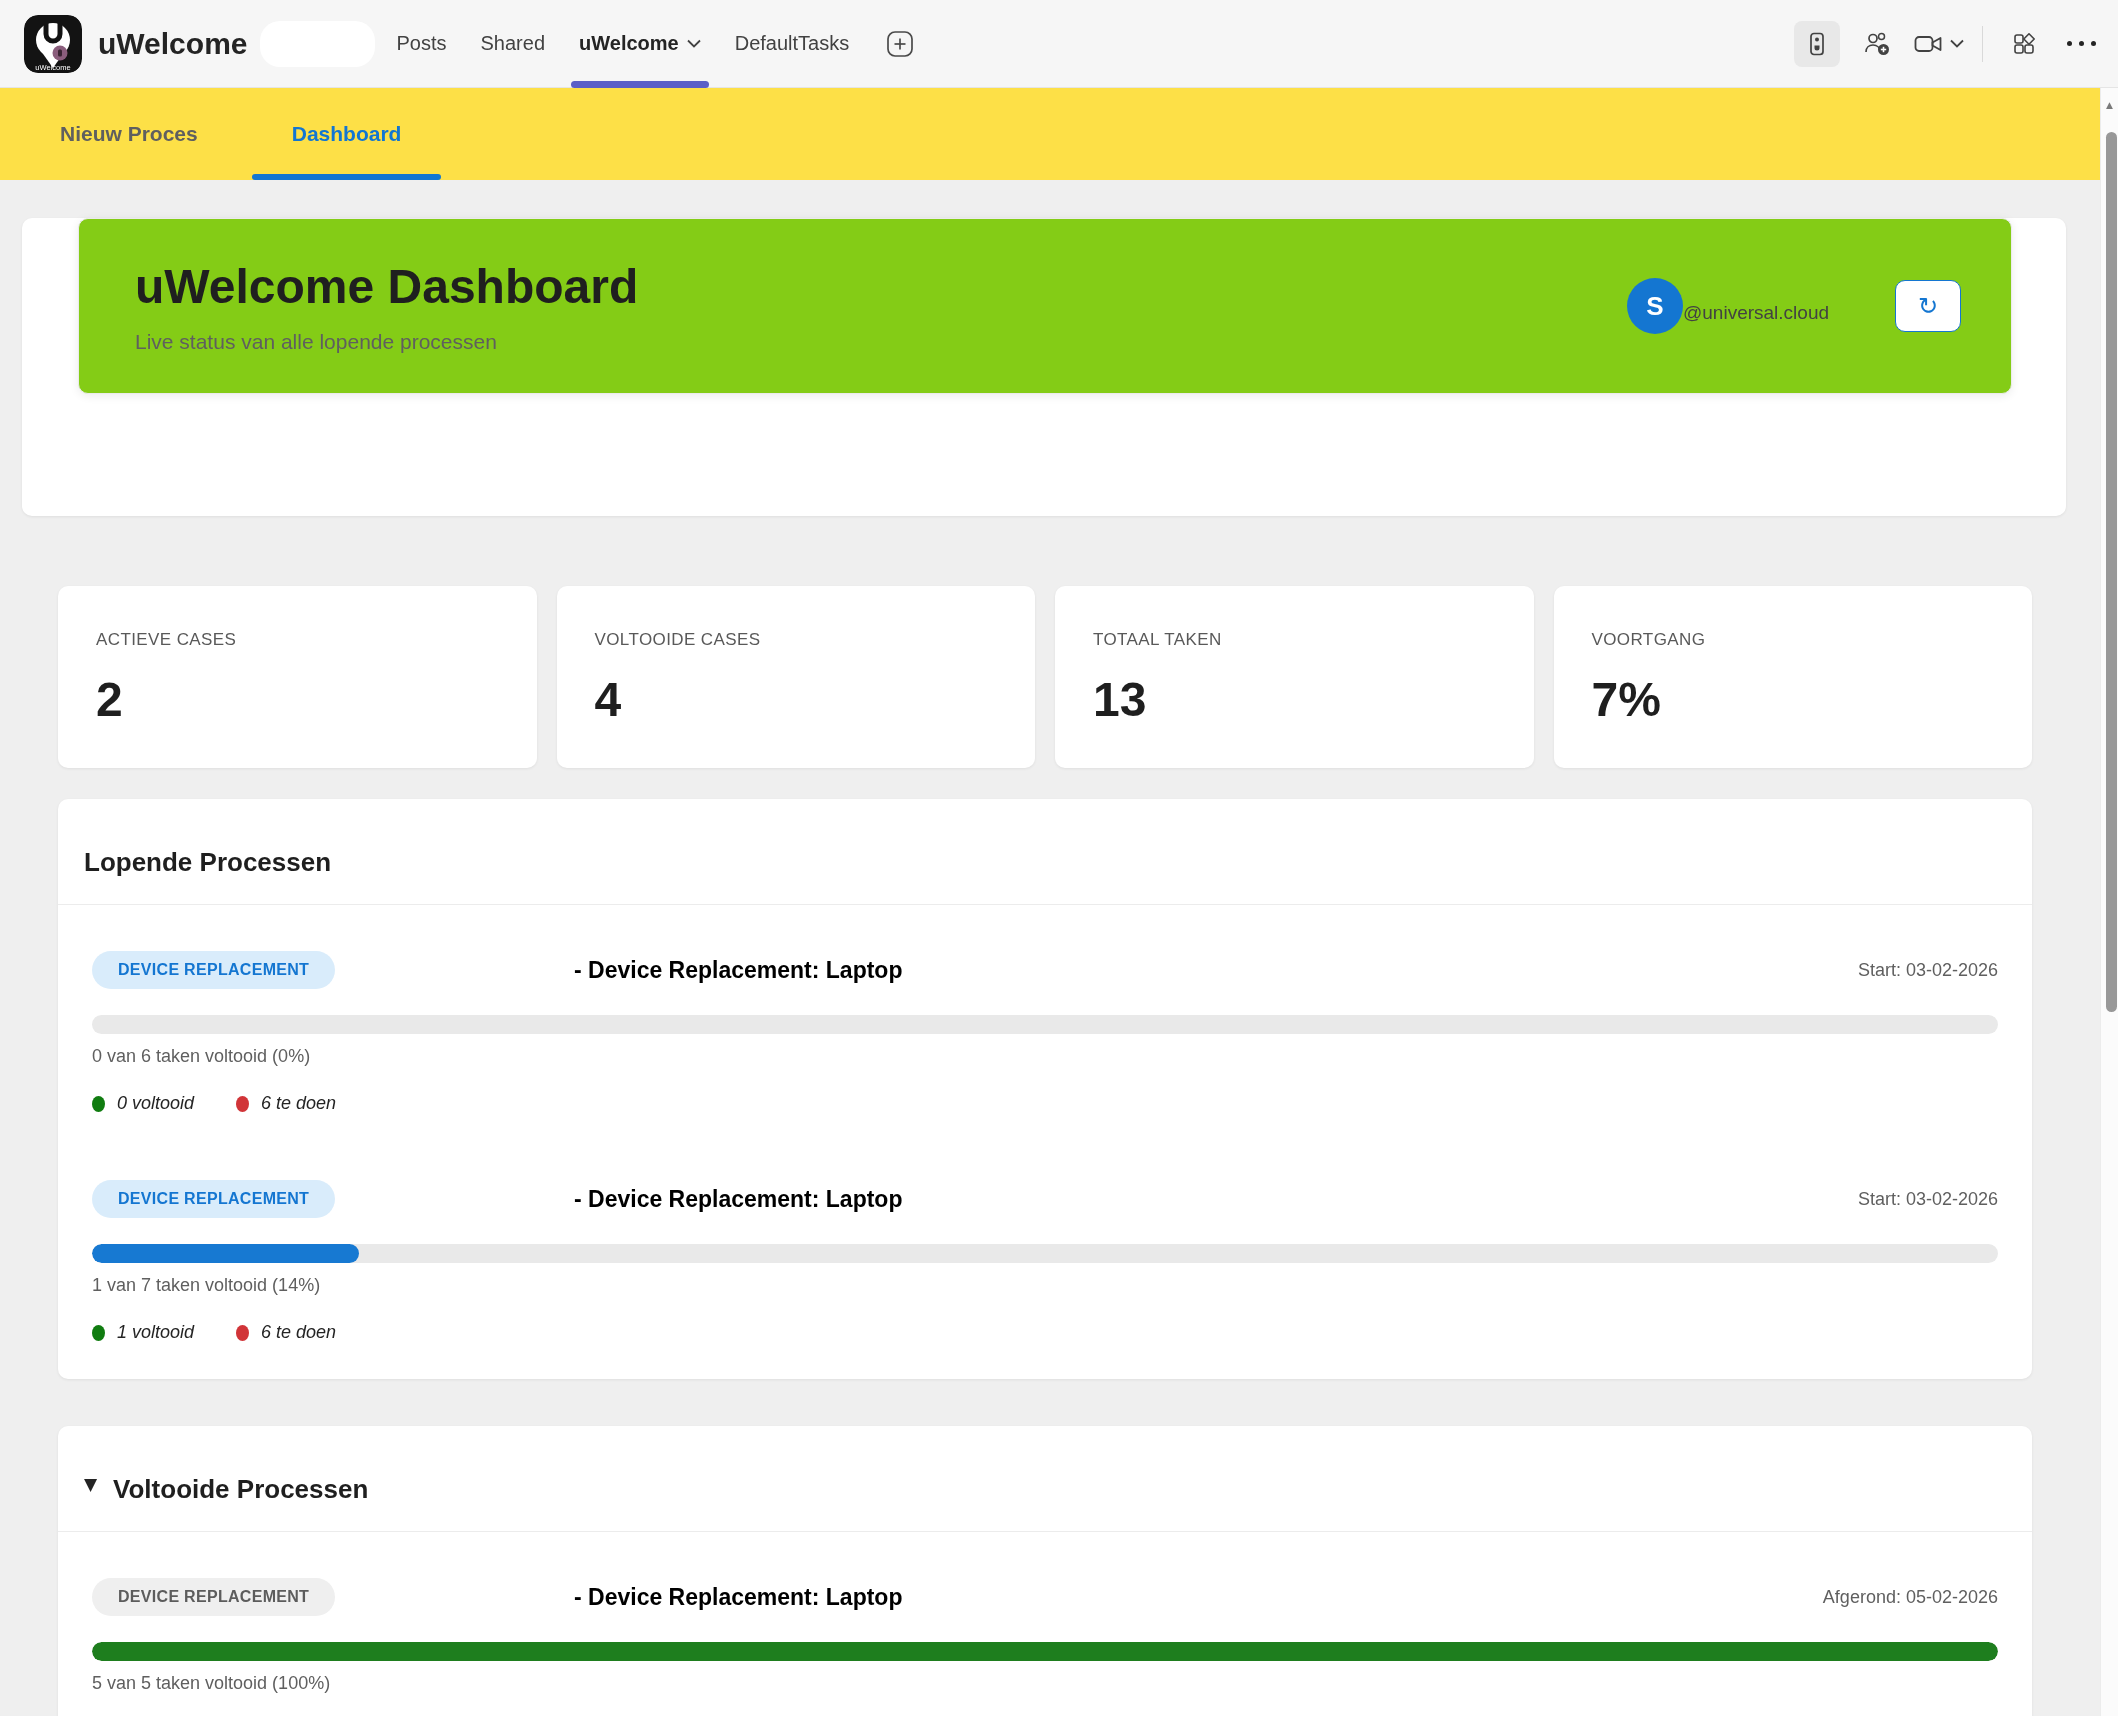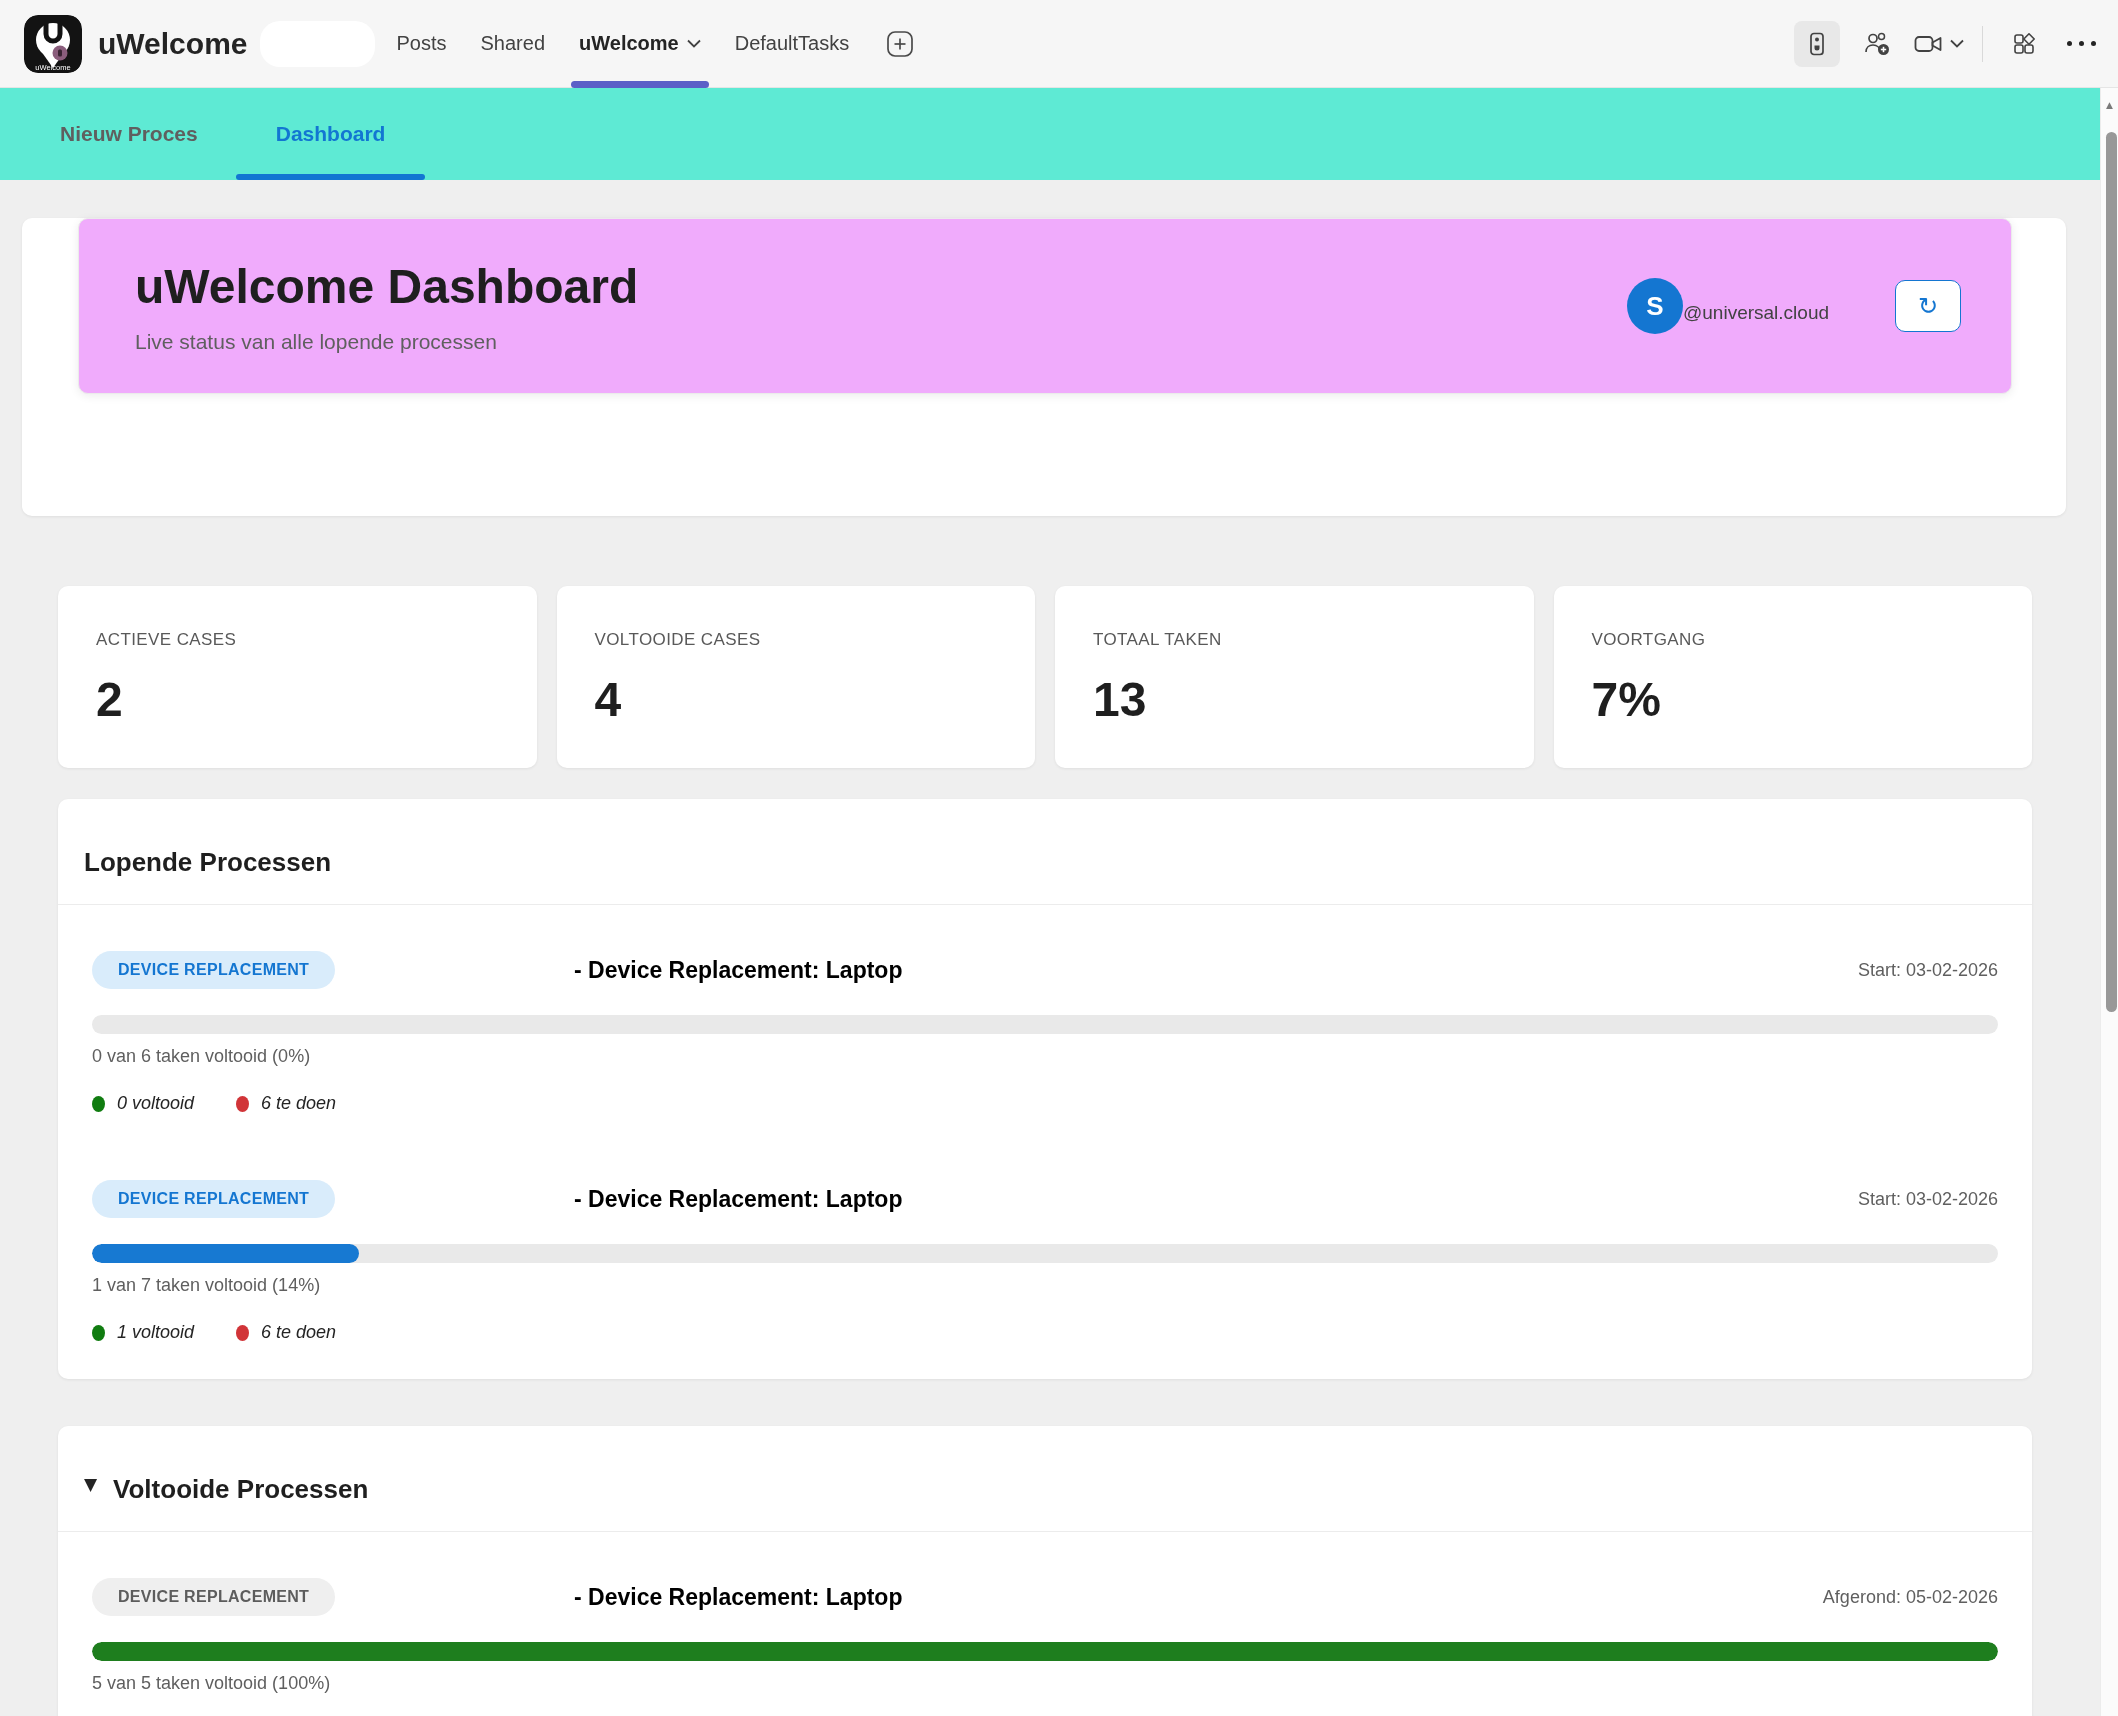--- a/index.html
+++ b/index.html
@@ -35,39 +35,39 @@
     justify-content:center; cursor:pointer;
   }
   .icon-btn.active-bg { background:#e8e8e8; }
   .v-divider { width:1px; height:36px; background:#d9d9d9; margin:0 4px; }
   .meet-group { display:flex; align-items:center; gap:6px; cursor:pointer; }
   .more-dots { display:flex; gap:7px; padding:0 6px; cursor:pointer; }
   .more-dots i { width:5px; height:5px; border-radius:50%; background:#242424; }
 
   
   .subnav {
-    height:92px; background:#5eead4; display:flex; align-items:center; padding-left:60px; gap:38px;
+    height:92px; background:#fde047; display:flex; align-items:center; padding-left:60px; gap:54px;
     position:relative; z-index:4;
   }
   .subnav-tab {
     position:relative; height:92px; display:flex; align-items:center;
     font-size:21px; font-weight:700; color:#5f5f5f; cursor:pointer;
   }
   .subnav-tab.active { color:#1276d2; padding:0 40px; }
   .subnav-tab.active .tab-underline {
     position:absolute; left:0; right:0; bottom:0; height:6px; background:#1276d2; border-radius:3px;
   }
 
   
   .content { width:2100px; padding-top:2px; }
   .card { background:#ffffff; border-radius:10px; box-shadow:0 1px 3px rgba(0,0,0,0.07); }
 
   .header-card { margin:0 34px 0 22px; height:298px; }
   .header-inner {
-    margin:36px 54px 0 56px; height:176px; background:#f0abfc; border:1px solid #ebebeb;
+    margin:36px 54px 0 56px; height:176px; background:#84cc16; border:1px solid #ebebeb;
     border-radius:10px; box-shadow:0 2px 10px rgba(0,0,0,0.08);
     display:flex; align-items:center; padding:0 50px 0 56px;justify-content:flex-end;
   }
   .dash-title { font-size:48px; font-weight:700; color:#1f1f1f; }
   .dash-subtitle { font-size:21px; color:#5f5f5f; margin-top:16px; }
   .header-right { margin-left:auto; display:flex; align-items:center; }
   .avatar {
     width:56px; height:56px; border-radius:50%; background:#1476d1; color:#fff;
     font-size:26px; font-weight:700; display:flex; align-items:center; justify-content:center;
   }

